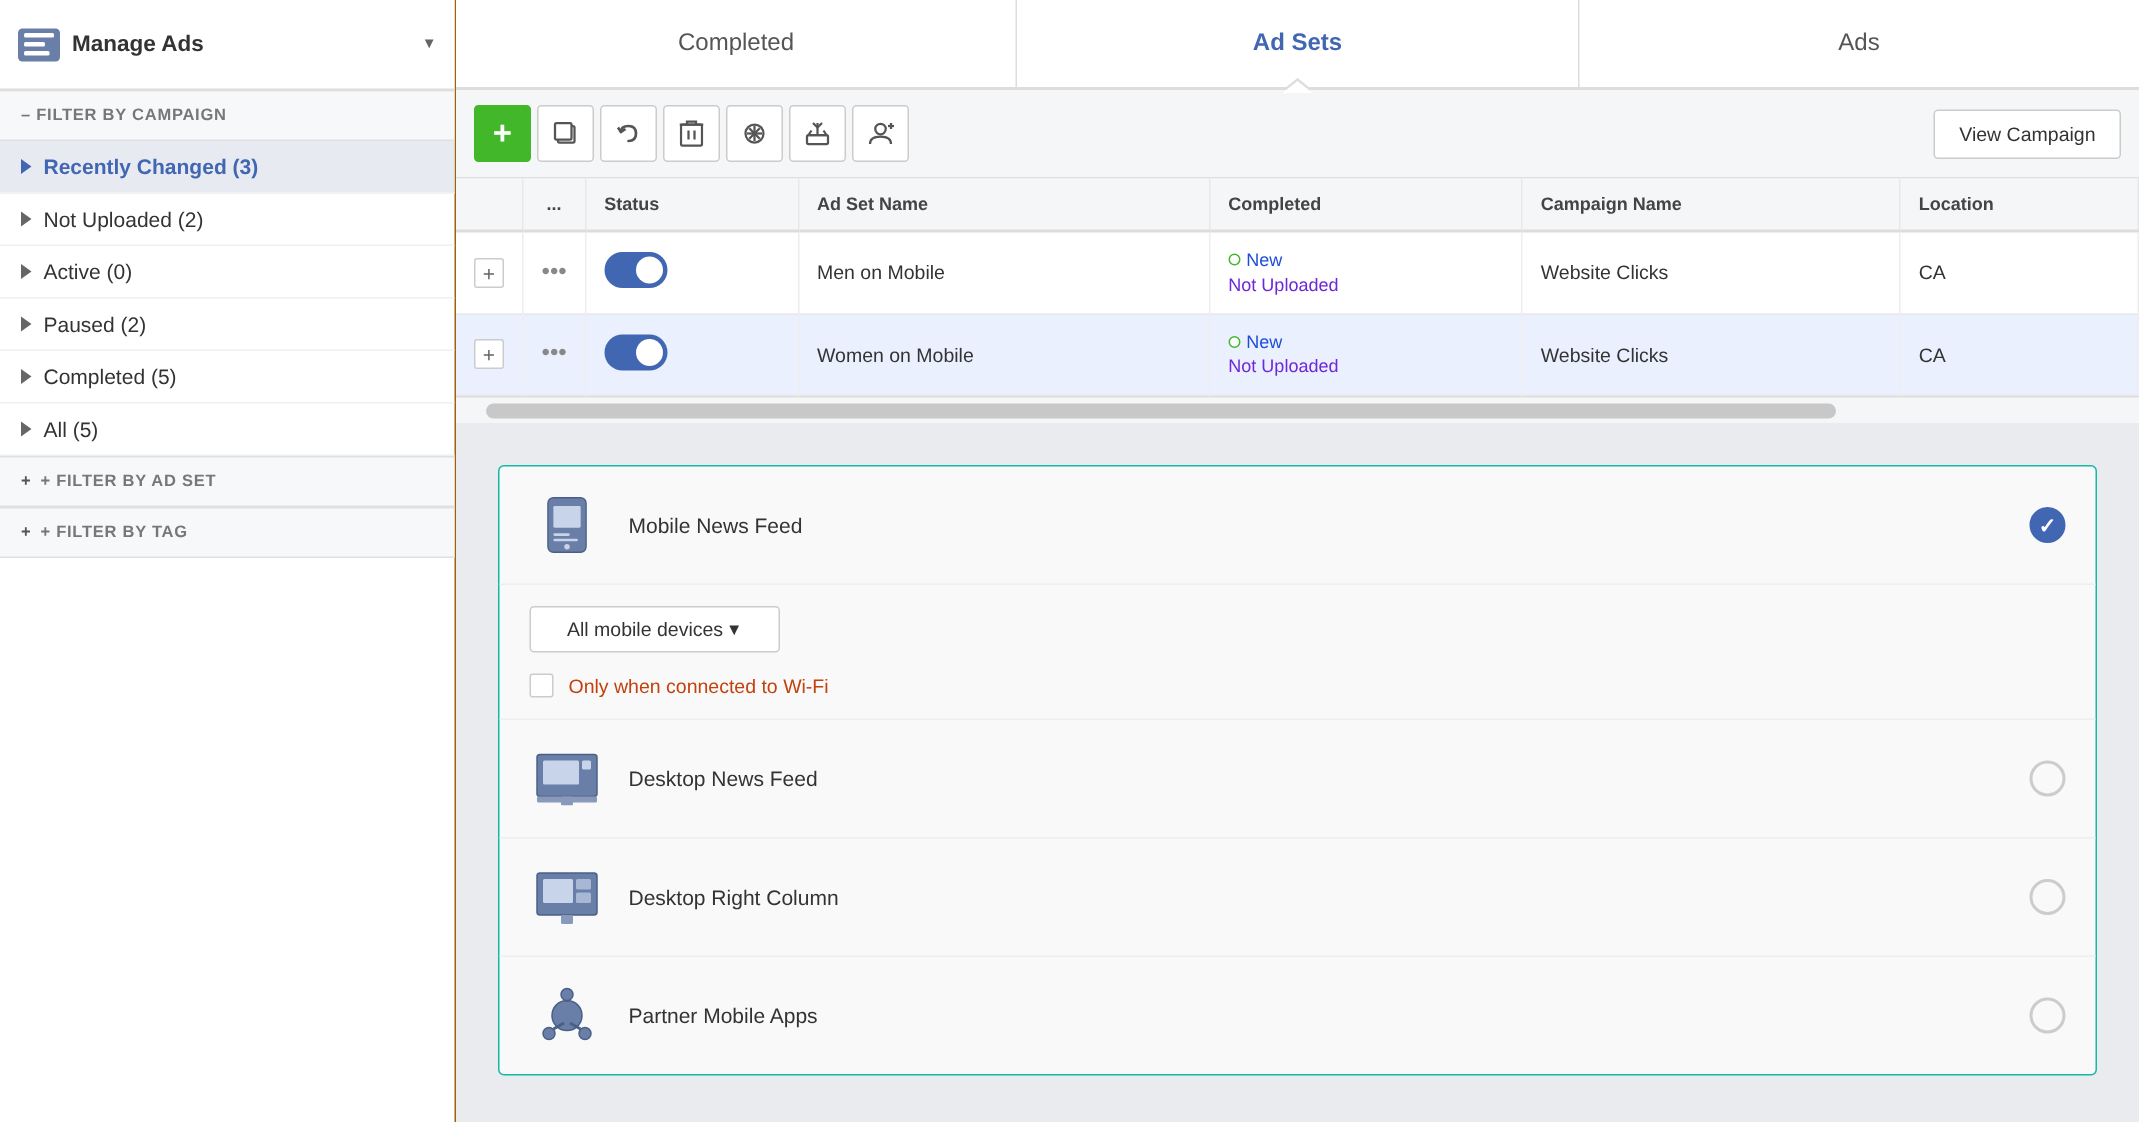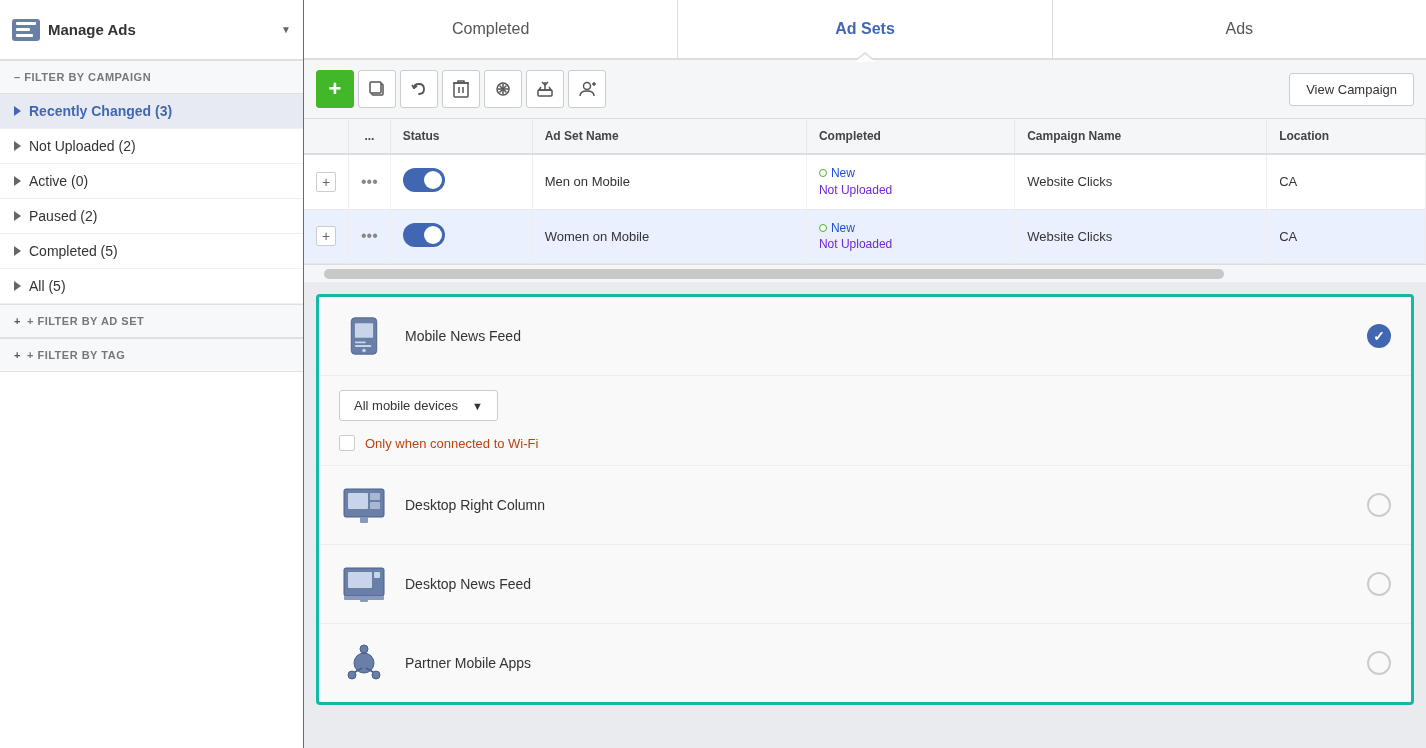--- a/index.html
+++ b/index.html
@@ -62,31 +62,31 @@
     .delivery-cell { line-height: 1.4; }
     .delivery-new { display: flex; align-items: center; gap: 4px; font-size: 12px; color: #1d4ed8; }
     .delivery-dot { width: 8px; height: 8px; border-radius: 50%; border: 1px solid #42b72a; background: white; flex-shrink: 0; }
     .delivery-status { font-size: 12px; color: #6d28d9; }
 
     
     .scroll-bar-area { height: 18px; background: #f5f6f7; border-top: 1px solid #ddd; position: relative; }
     .scroll-thumb { height: 10px; width: 900px; background: #c8c8c8; border-radius: 5px; position: absolute; top: 4px; left: 20px; }
 
     
-    .placement-panel { background: #f9f9f9; border: 3px solid #14b8a6; margin: 12px; border-radius: 4px; padding: 0; }
+    .placement-panel { background: #f9f9f9; border: 1px solid #14b8a6; margin: 28px; border-radius: 4px; padding: 0; }
     .placement-row { display: flex; align-items: center; padding: 14px 20px; border-bottom: 1px solid #eee; }
     .placement-row:last-child { border-bottom: none; }
     .placement-icon { width: 50px; height: 50px; margin-right: 16px; flex-shrink: 0; display: flex; align-items: center; justify-content: center; }
     .placement-label { flex: 1; font-size: 14px; color: #333; }
     .placement-radio { width: 24px; height: 24px; border-radius: 50%; border: 2px solid #ccc; display: flex; align-items: center; justify-content: center; }
     .placement-radio.checked { background: #4267b2; border-color: #4267b2; }
     .placement-radio.checked::after { content: '✓'; color: white; font-size: 14px; font-weight: bold; }
 
     .placement-options { padding: 14px 20px; border-bottom: 1px solid #eee; }
-    .devices-dropdown { display: inline-flex; align-items: center; gap: 14px; padding: 7px 14px; border: 1px solid #ccc; border-radius: 3px; background: #fff; cursor: pointer; font-size: 13px; }
+    .devices-dropdown { display: inline-flex; align-items: center; gap: 2px; padding: 7px 24px; border: 1px solid #ccc; border-radius: 3px; background: #fff; cursor: pointer; font-size: 13px; }
     .wifi-row { display: flex; align-items: center; gap: 10px; margin-top: 14px; }
     .wifi-checkbox { width: 16px; height: 16px; border: 1px solid #ccc; border-radius: 2px; background: #fff; flex-shrink: 0; }
     .wifi-label { font-size: 13px; color: #c2410c; }
 
     
     .icon-mobile svg, .icon-desktop svg, .icon-partner svg { width: 40px; height: 40px; }
 
     .main-content-area { flex: 1; overflow-y: auto; background: #e9ebee; }
     .table-wrapper { background: #fff; }
   </style>
@@ -294,40 +294,40 @@
   </div>
   <div class="wifi-row">
     <div class="wifi-checkbox"></div>
     <span class="wifi-label">Only when connected to Wi-Fi</span>
   </div>
 </div>
           <div class="placement-row">
     <div class="placement-icon">
       <svg width="44" height="36" viewBox="0 0 44 36" fill="none">
     <rect x="2" y="2" width="40" height="28" rx="2" fill="#6a7fa8" stroke="#4a5f88" stroke-width="1"></rect>
+    <rect x="6" y="6" width="24" height="16" rx="1" fill="#c8d4ea"></rect>
+    <rect x="32" y="6" width="6" height="6" rx="1" fill="#c8d4ea"></rect>
+    <rect x="2" y="30" width="40" height="4" rx="1" fill="#8899bb"></rect>
+    <rect x="18" y="30" width="8" height="6" rx="1" fill="#8899bb"></rect>
+  </svg>
+    </div>
+    <span class="placement-label">Desktop News Feed</span>
+    <div class="placement-radio"></div>
+  </div>
+          <div class="placement-row">
+    <div class="placement-icon">
+      <svg width="44" height="36" viewBox="0 0 44 36" fill="none">
+    <rect x="2" y="2" width="40" height="28" rx="2" fill="#6a7fa8" stroke="#4a5f88" stroke-width="1"></rect>
     <rect x="6" y="6" width="20" height="16" rx="1" fill="#c8d4ea"></rect>
     <rect x="28" y="6" width="10" height="7" rx="1" fill="#a8b8d4"></rect>
     <rect x="28" y="15" width="10" height="7" rx="1" fill="#a8b8d4"></rect>
     <rect x="18" y="30" width="8" height="6" rx="1" fill="#8899bb"></rect>
   </svg>
     </div>
     <span class="placement-label">Desktop Right Column</span>
-    <div class="placement-radio"></div>
-  </div>
-          <div class="placement-row">
-    <div class="placement-icon">
-      <svg width="44" height="36" viewBox="0 0 44 36" fill="none">
-    <rect x="2" y="2" width="40" height="28" rx="2" fill="#6a7fa8" stroke="#4a5f88" stroke-width="1"></rect>
-    <rect x="6" y="6" width="24" height="16" rx="1" fill="#c8d4ea"></rect>
-    <rect x="32" y="6" width="6" height="6" rx="1" fill="#c8d4ea"></rect>
-    <rect x="2" y="30" width="40" height="4" rx="1" fill="#8899bb"></rect>
-    <rect x="18" y="30" width="8" height="6" rx="1" fill="#8899bb"></rect>
-  </svg>
-    </div>
-    <span class="placement-label">Desktop News Feed</span>
     <div class="placement-radio"></div>
   </div>
           <div class="placement-row">
     <div class="placement-icon">
       <svg width="36" height="44" viewBox="0 0 36 44" fill="none">
     <circle cx="18" cy="22" r="10" fill="#6a7fa8" stroke="#4a5f88" stroke-width="1"></circle>
     <circle cx="18" cy="8" r="4" fill="#6a7fa8" stroke="#4a5f88" stroke-width="1"></circle>
     <circle cx="6" cy="34" r="4" fill="#6a7fa8" stroke="#4a5f88" stroke-width="1"></circle>
     <circle cx="30" cy="34" r="4" fill="#6a7fa8" stroke="#4a5f88" stroke-width="1"></circle>
     <line x1="18" y1="12" x2="18" y2="13" stroke="#4a5f88" stroke-width="2"></line>

